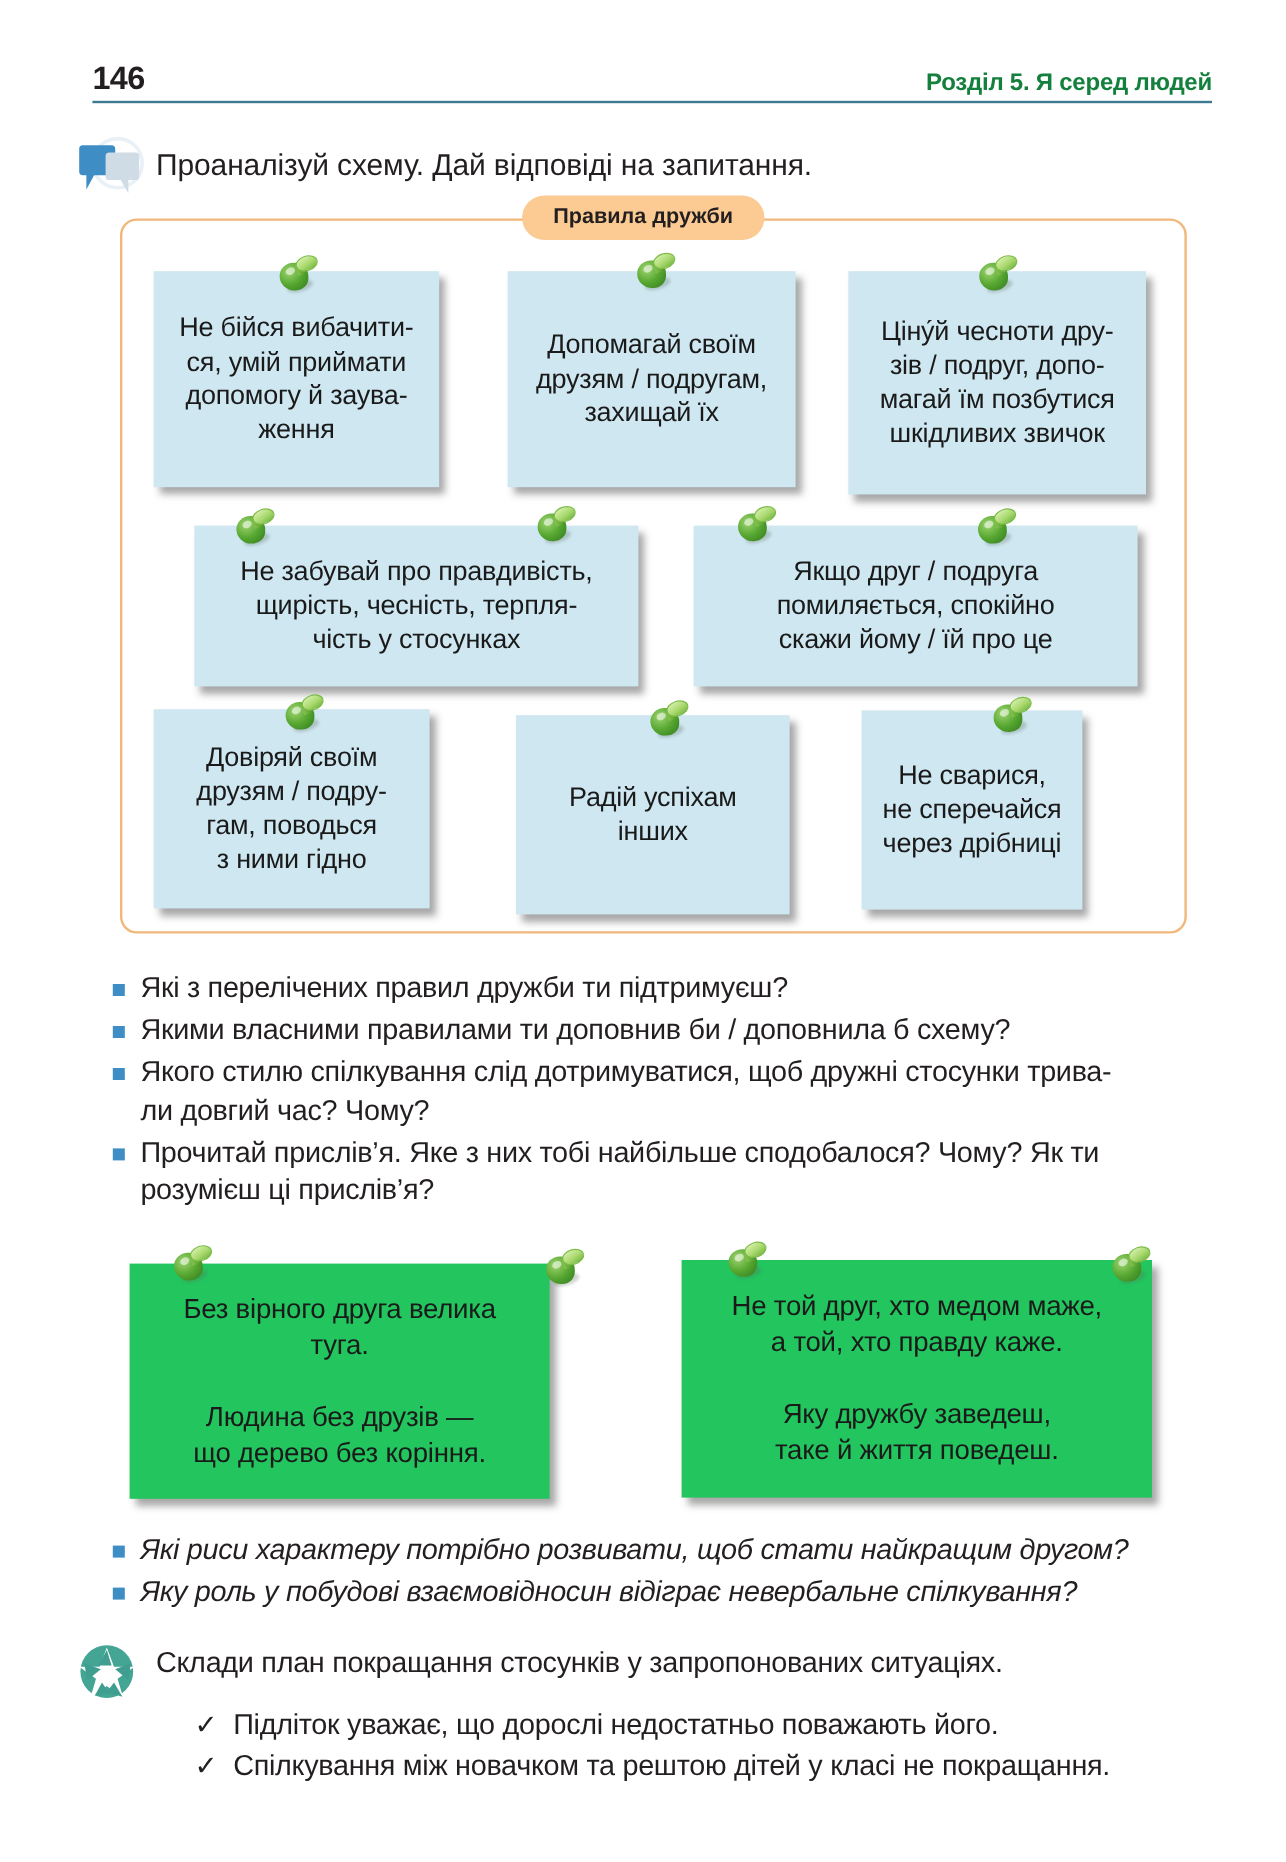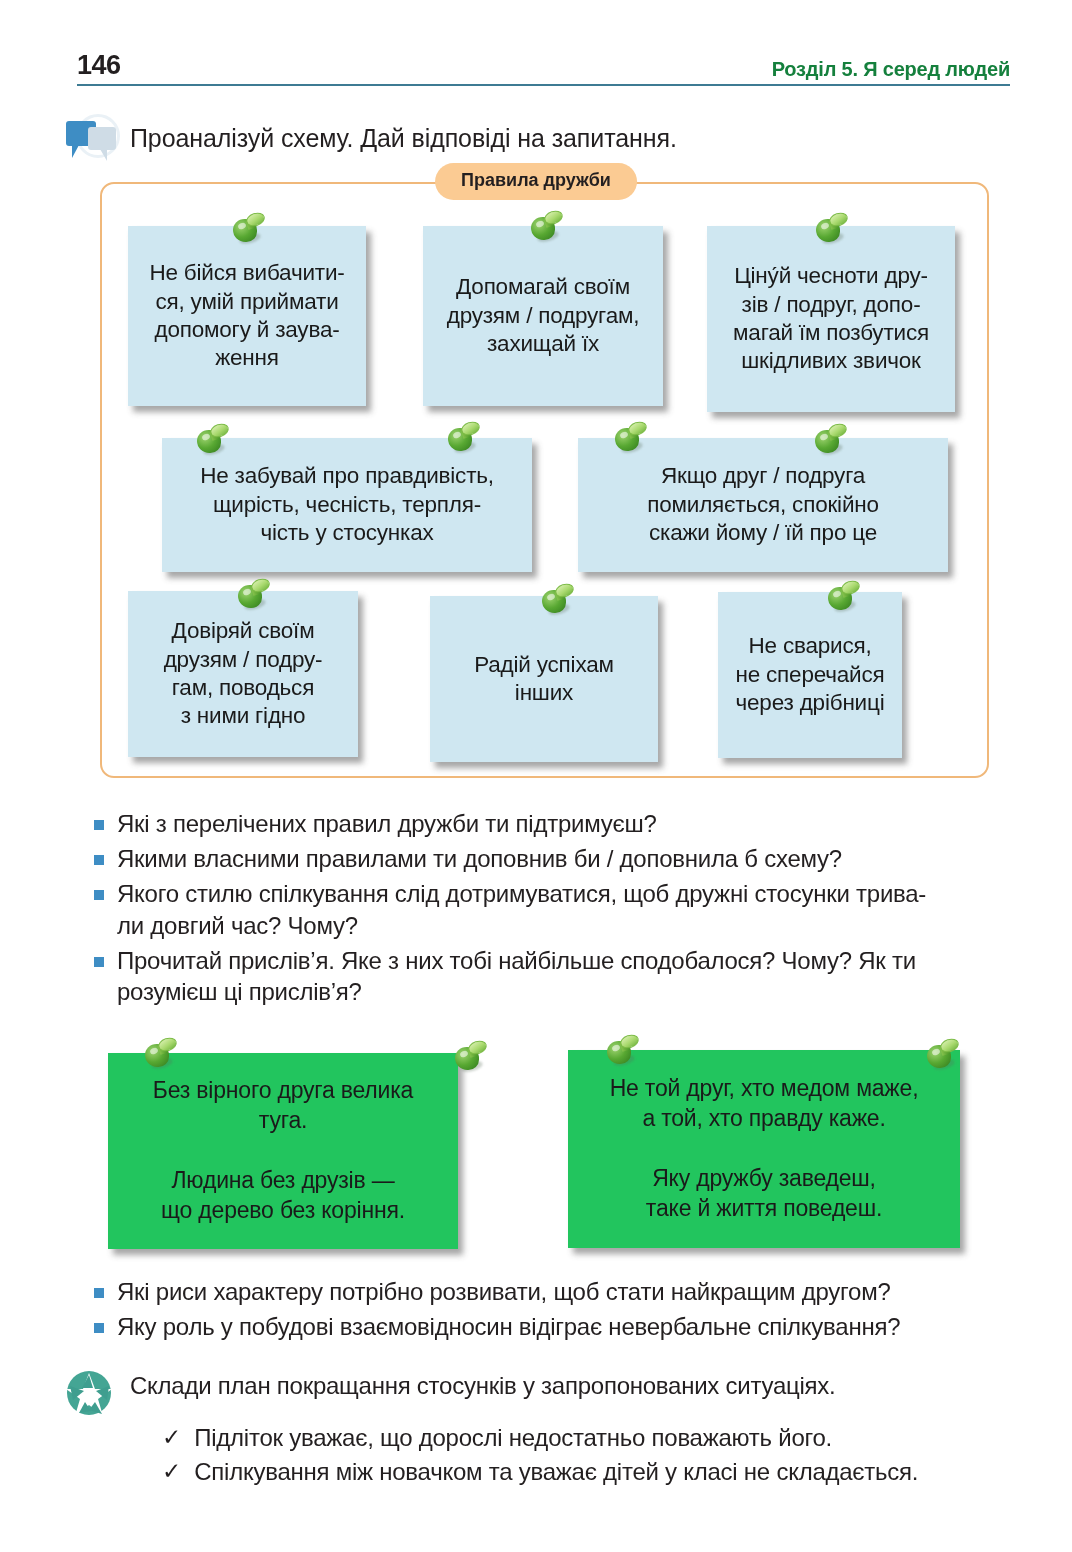--- a/index.html
+++ b/index.html
@@ -374,21 +374,21 @@
     <span class="head"></span>
 </span>
 <span class="pin" style="left:922px; top:1038px;">
   <span class="shadow"></span>
     <span class="body"></span>
     <span class="gloss"></span>
     <span class="neck"></span>
     <span class="head"></span>
 </span>
 
-<div class="bullet-list" style="top:1276px;">
+<div class="bullet-list" style="top:1276px;font-style:italic;">
   <div class="bullet-item">
     <span class="bullet-sq"></span>
     <span class="bullet-text">Які риси характеру потрібно розвивати, щоб стати найкращим другом?</span>
   </div>
   <div class="bullet-item">
     <span class="bullet-sq"></span>
     <span class="bullet-text">Яку роль у побудові взаємовідносин відіграє невербальне спілкування?</span>
   </div>
 </div>
 
@@ -407,16 +407,16 @@
     </span>
     <span class="final-head-text">Склади план покращання стосунків у запропонованих ситуаціях.</span>
   </div>
   <div class="check-list">
     <div class="check-item">
       <span class="check-mark">✓</span>
       <span class="check-text">Підліток уважає, що дорослі недостатньо поважають його.</span>
     </div>
     <div class="check-item">
       <span class="check-mark">✓</span>
-      <span class="check-text">Спілкування між новачком та уважає дітей у класі не складається.</span>
+      <span class="check-text">Спілкування між новачком та рештою дітей у класі не покращання.</span>
     </div>
   </div>
 </div>
 
 </body></html>

